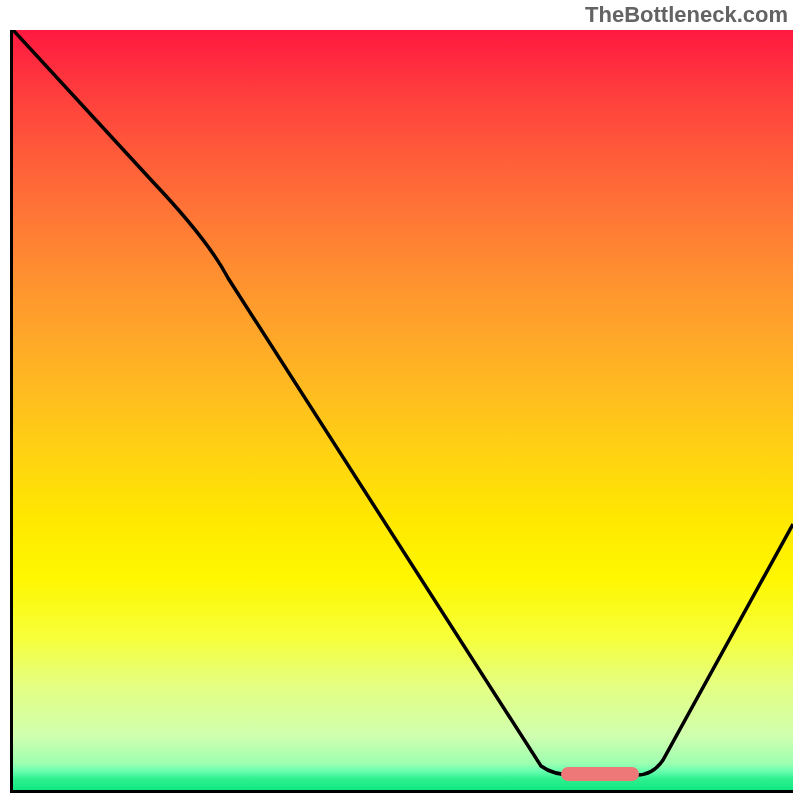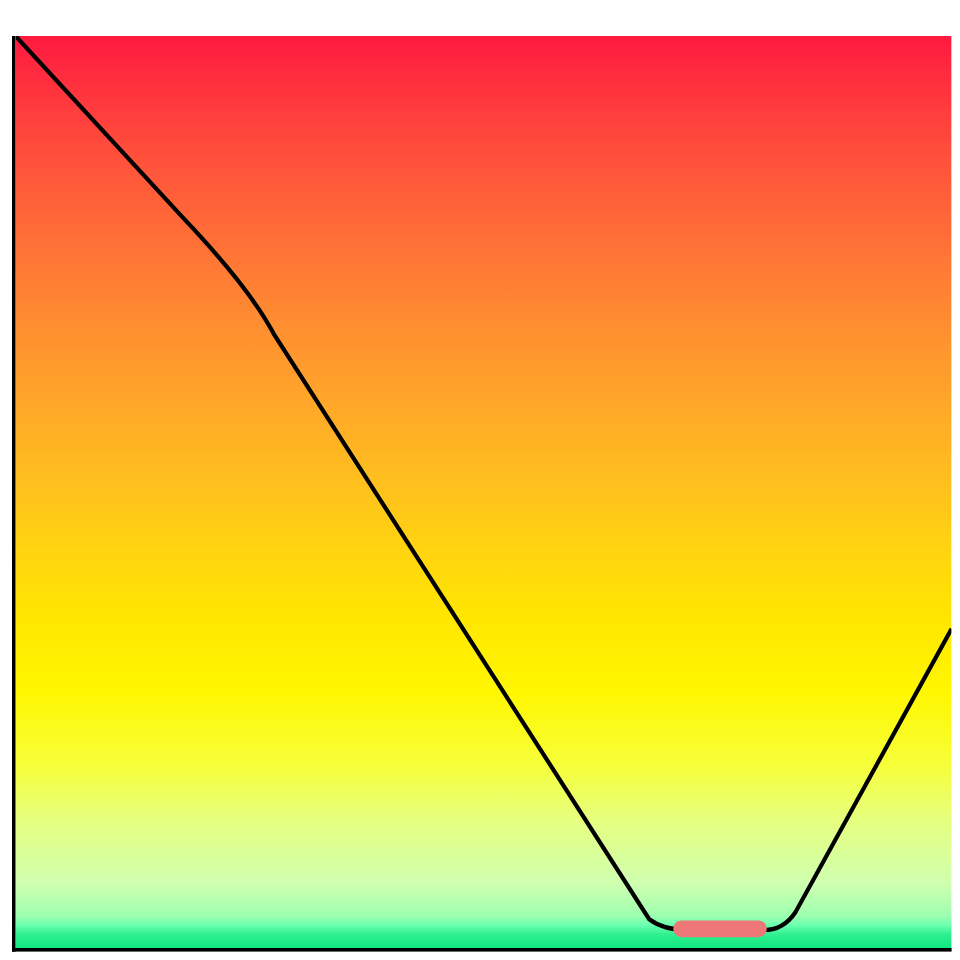--- a/index.html
+++ b/index.html
@@ -71,20 +71,21 @@
     position: absolute;
     background: #ee7878;
     border-radius: 8px;
     height: 14px;
   }
 </style>
 </head>
 <body>
 
 <div class="container">
+  <div class="attribution">TheBottleneck.com</div>
 
   <div class="plot-area">
     <div class="gradient-bg"></div>
 
     <svg class="curve-svg" viewBox="0 0 780 760" preserveAspectRatio="none">
       <path d="M 0 0
                L 140 152
                Q 195 210, 215 248
                L 528 736
                Q 540 745, 560 745

